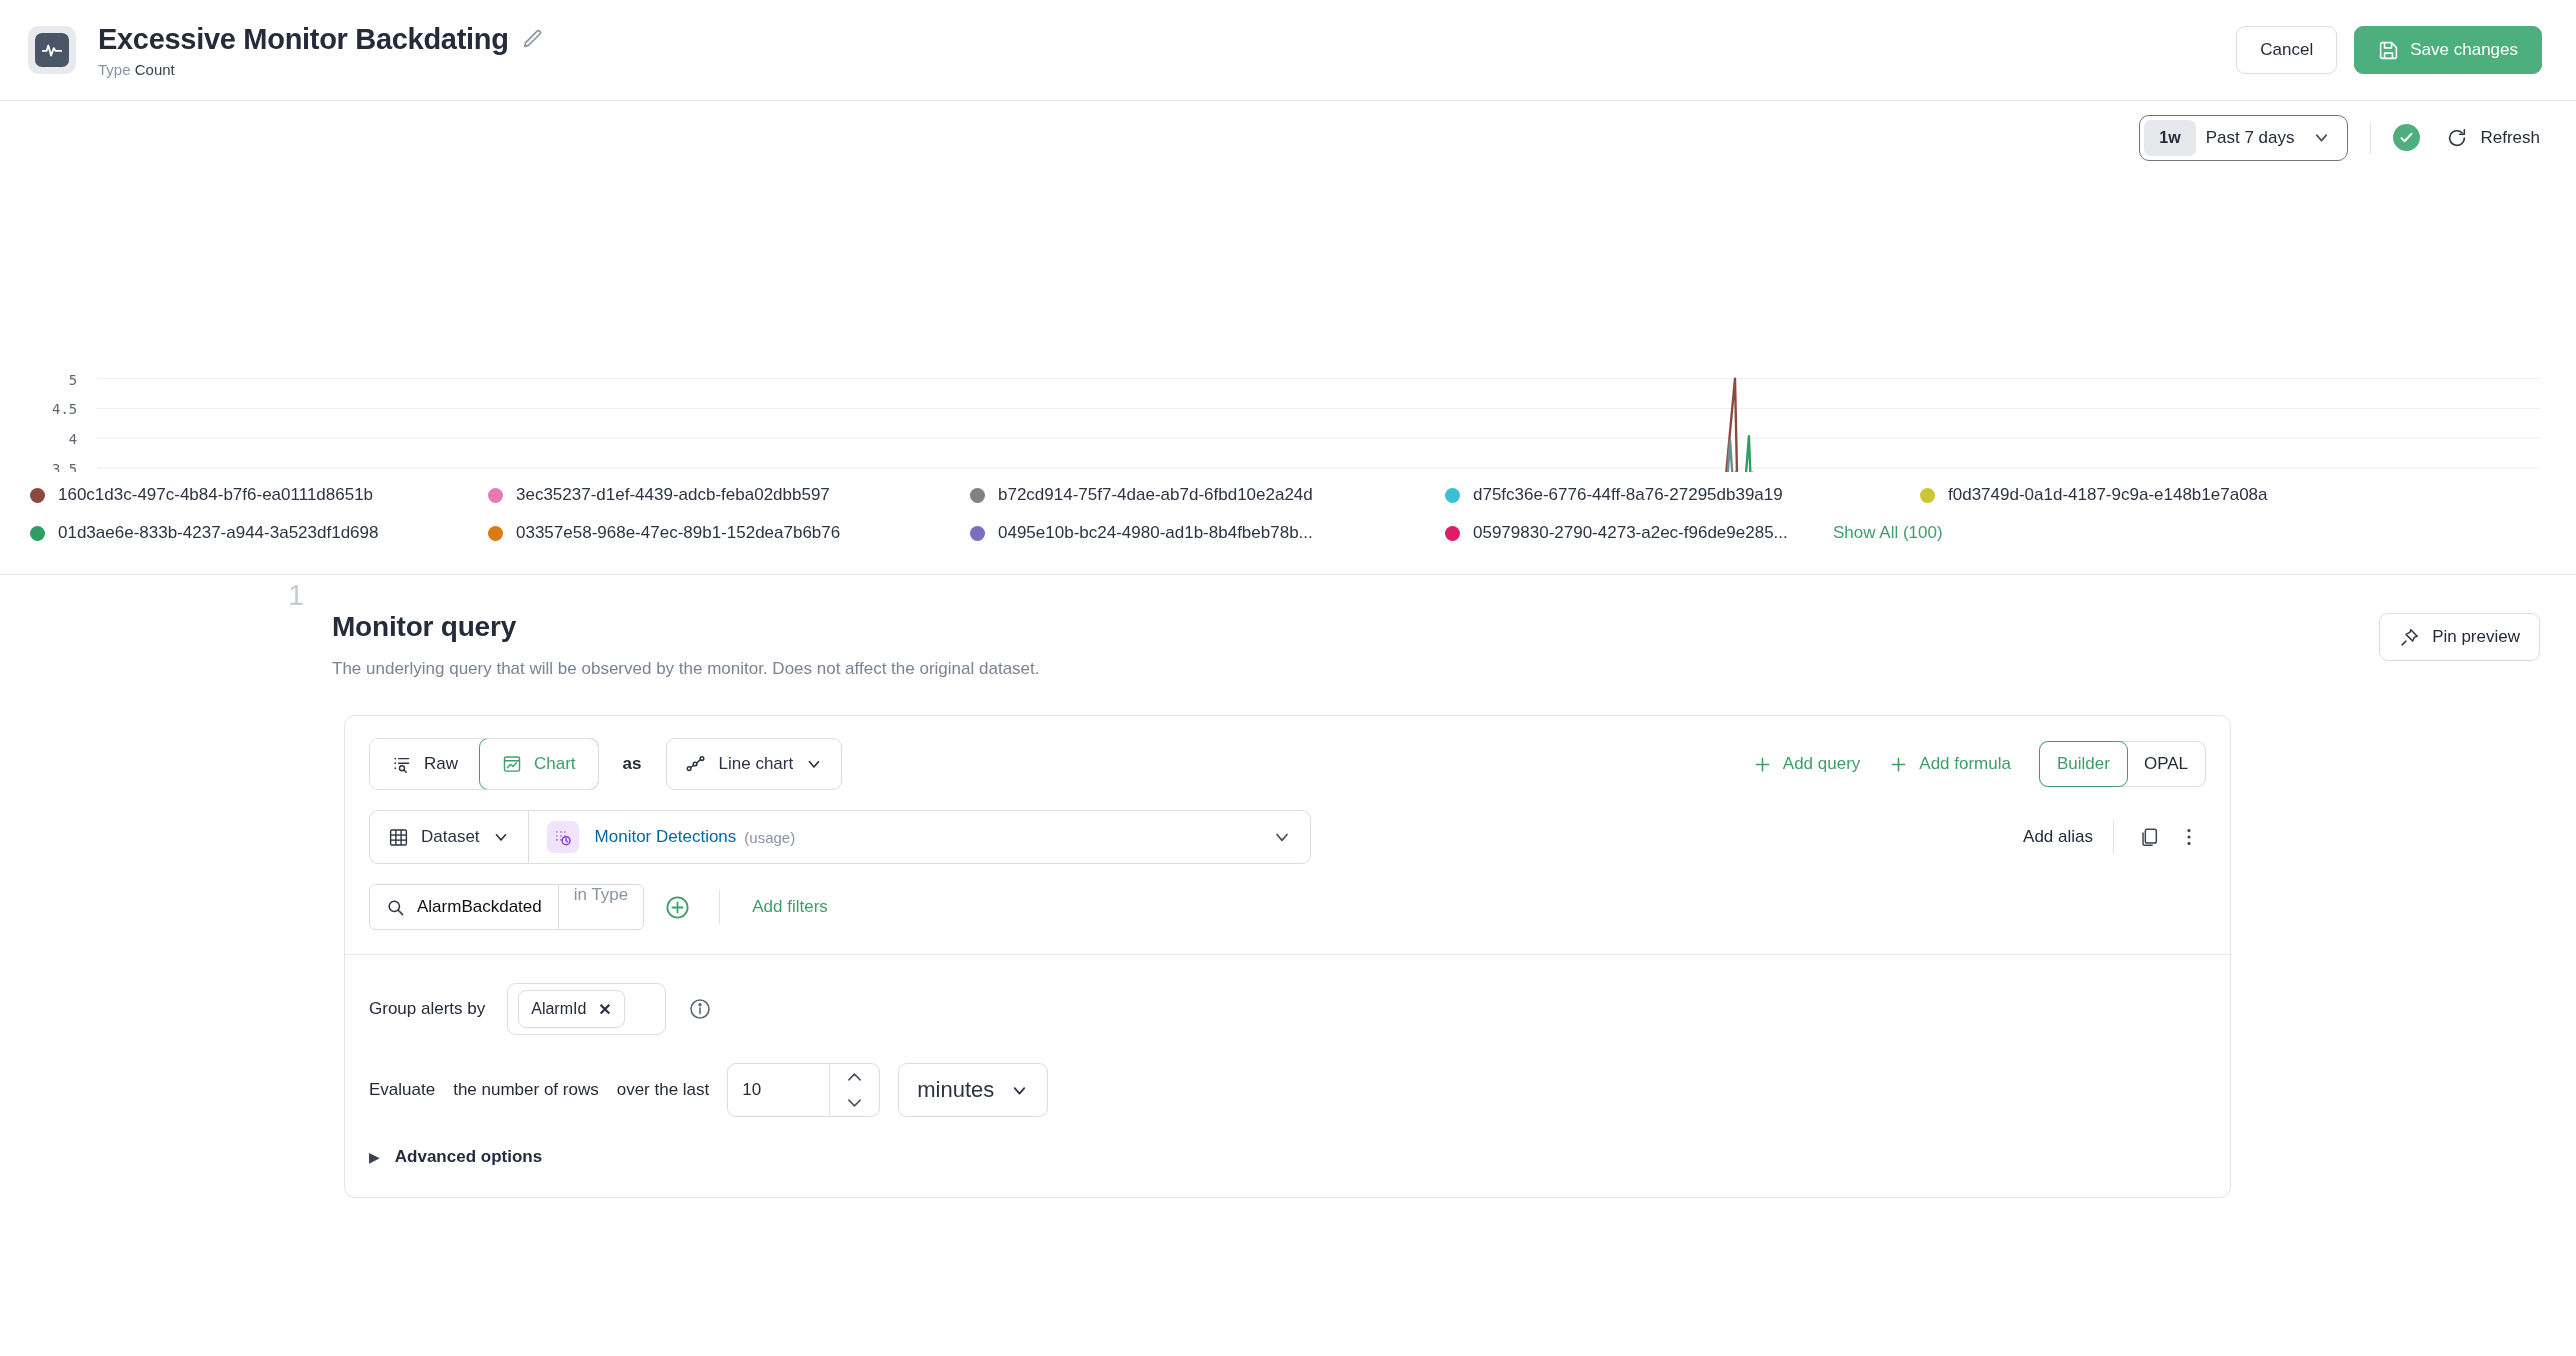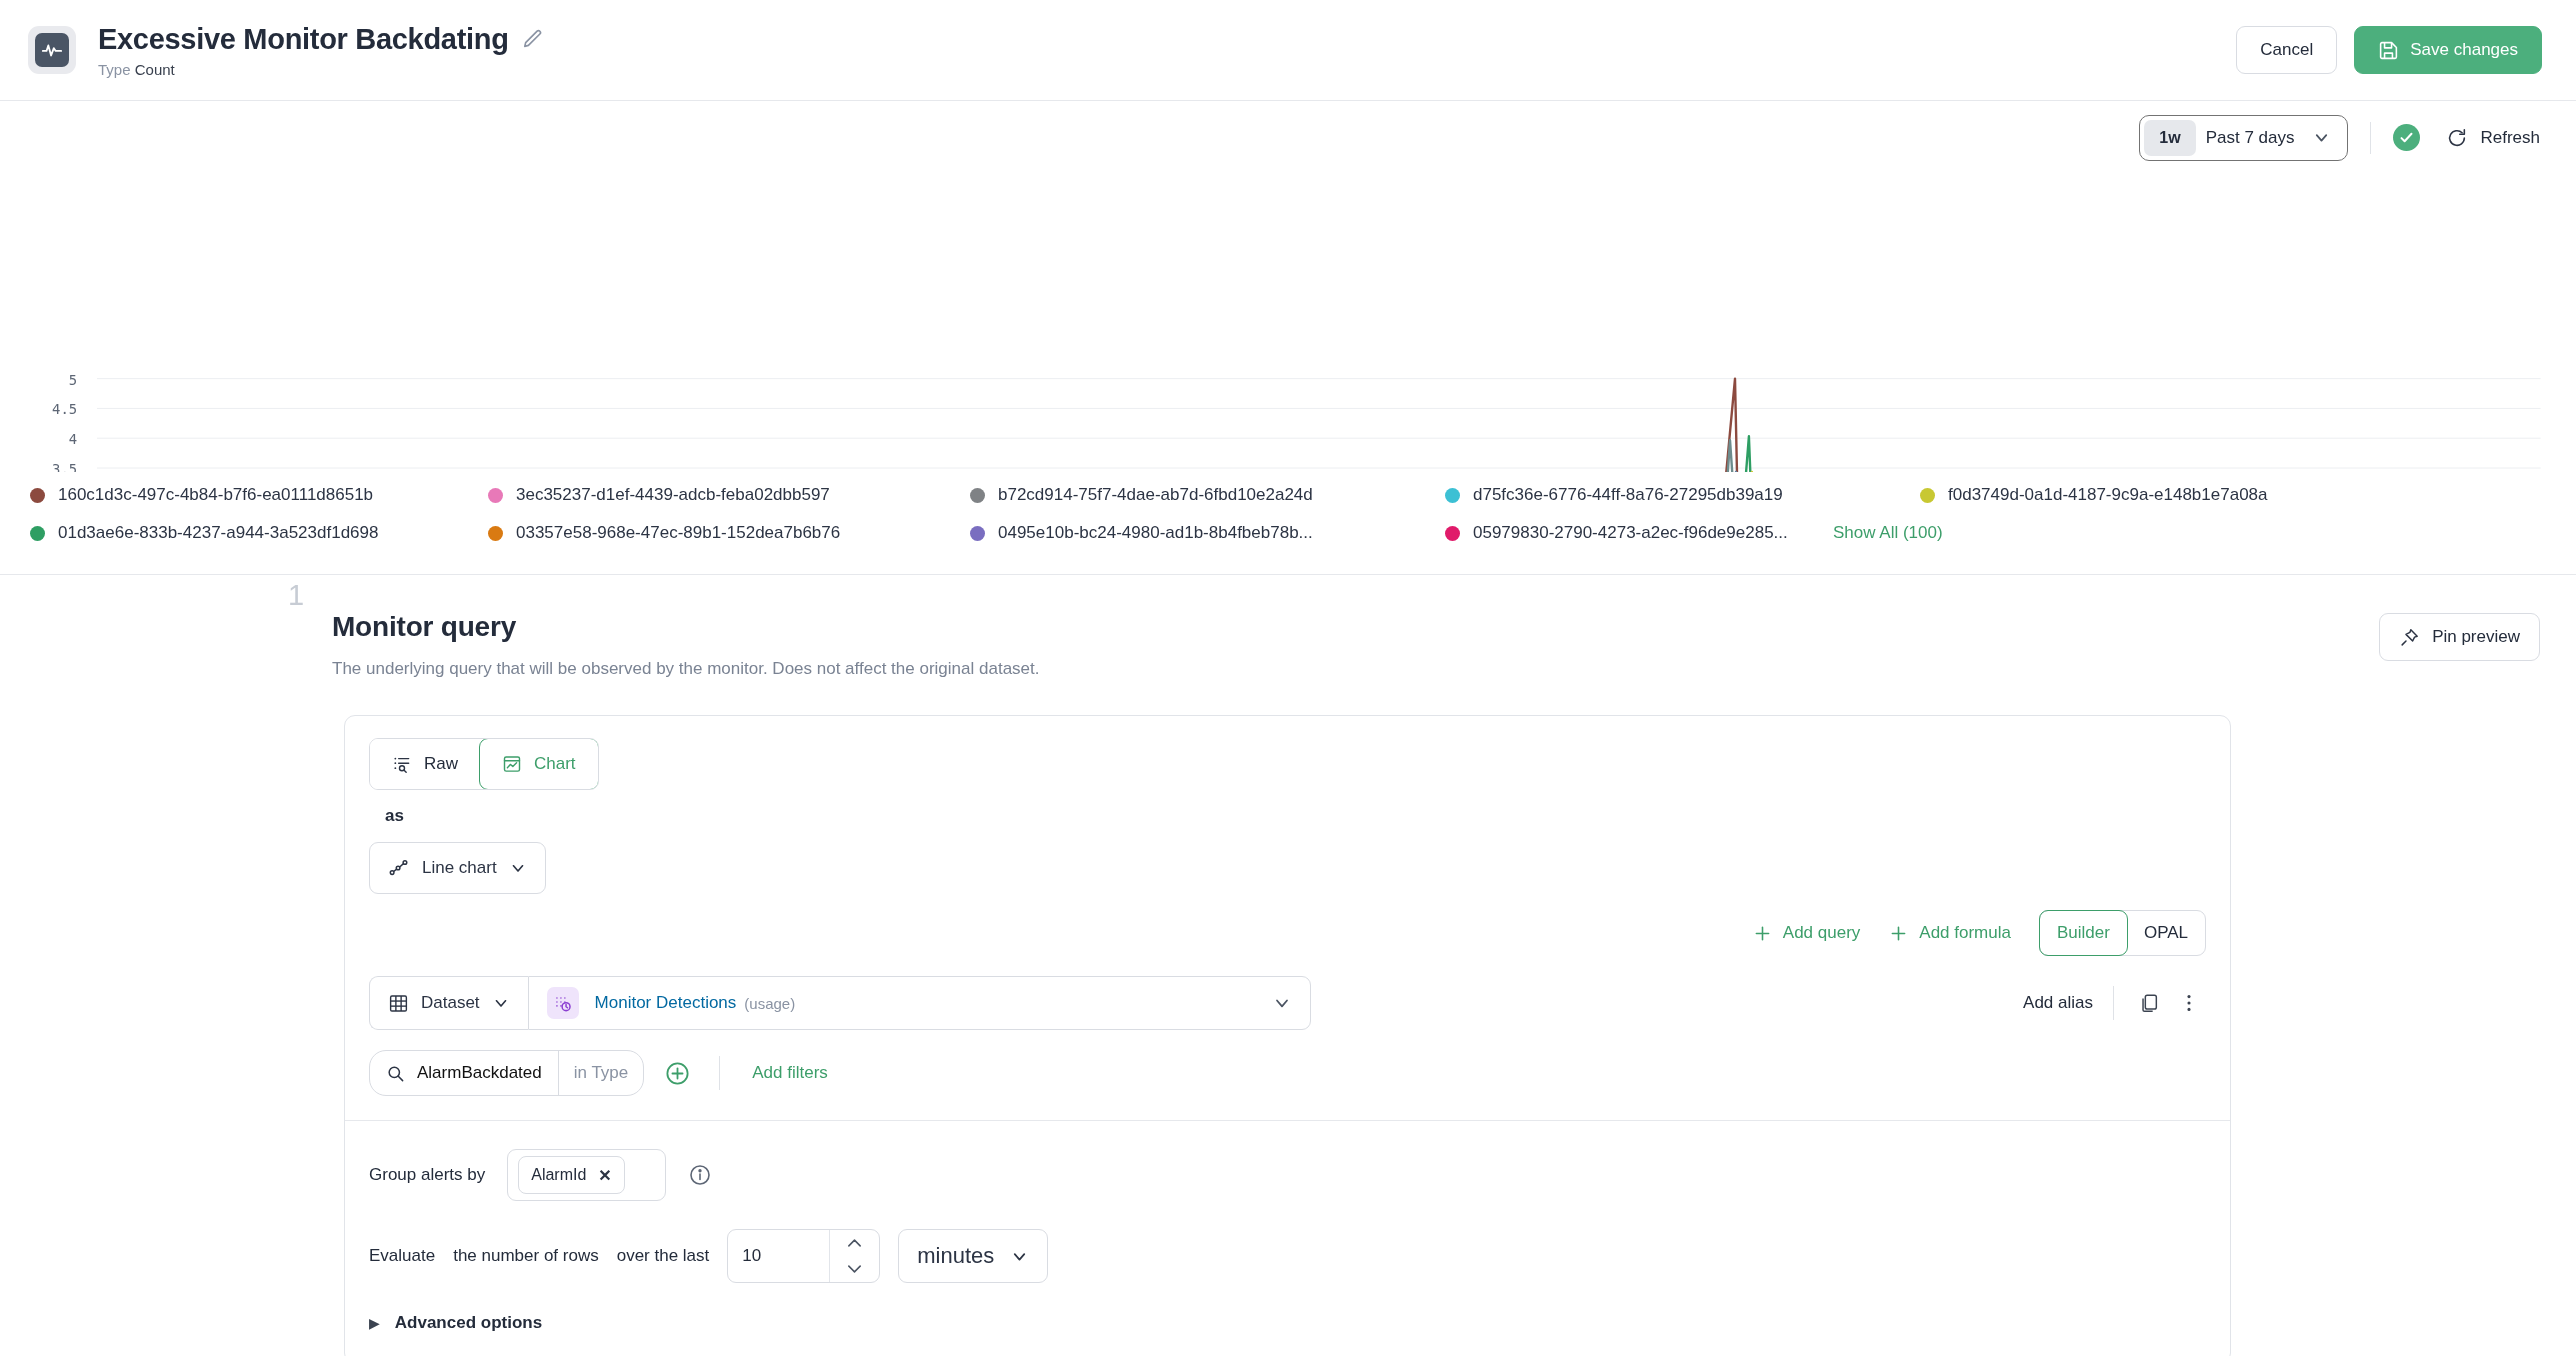--- a/index.html
+++ b/index.html
@@ -114,21 +114,21 @@
   }
   .auto-wrap{ display:flex;align-items:center; gap:13px; margin-left:12px; }
   .checkbox{
     width:26px;height:26px;border-radius:6px;background:#41a06b;
     display:flex;align-items:center;justify-content:center;
   }
   .auto-lbl{ font-size:17px; color:#242c3b; }
   .hdiv{ width:1px;height:34px;background:#dfe2e7; margin:0 20px; }
   .icon-btn{ width:34px;height:34px;display:flex;align-items:center;justify-content:center;cursor:pointer;color:#3b4350;}
 
-  .row-1{ display:flex; align-items:flex-start; padding:22px 24px 0 24px; gap:16px;flex-direction:column; }
+  .row-1{ display:flex; align-items:center; padding:22px 24px 0 24px; gap:8px; }
   .seg{
     display:flex; border:1px solid #d9dce2; border-radius:9px; overflow:hidden; height:52px;
     background:#fff;
   }
   .seg-item{
     display:flex;align-items:center;gap:12px; padding:0 22px; font-size:17px; color:#242c3b;
     cursor:pointer; background:#fff;
   }
   .seg-item.active{ color:#3d9e6a; border:1px solid #3d9e6a; border-radius:9px; margin:-1px; }
   .as-lbl{ font-size:17px; color:#242c3b; margin:0 16px; font-weight:700;}
@@ -160,21 +160,21 @@
     display:flex;align-items:center;justify-content:center;flex:0 0 auto;
   }
   .ds-name{ font-size:17px; color:#0369a1; }
   .ds-usage{ font-size:15px; color:#8a93a3; margin-left:-8px;}
   .ds-chev{ margin-left:auto; color:#4b5462; display:flex; }
   .row-2-right{ margin-left:auto; display:flex; align-items:center; gap:0; }
   .add-alias{ font-size:17px; color:#242c3b; cursor:pointer; margin-right:20px; }
 
   .row-3{ display:flex; align-items:center; padding:20px 24px 24px 24px; }
   .filter-pill{
-    display:flex; align-items:center; border:1px solid #d9dce2; border-radius:17px; height:46px;
+    display:flex; border:1px solid #d9dce2; border-radius:6px; height:46px;
     overflow:hidden; background:#fff;
   }
   .filter-val{ display:flex;align-items:center;gap:12px; padding:0 16px; font-size:17px; color:#111; }
   .filter-sep{ width:1px;height:46px;background:#d9dce2; }
   .filter-key{ padding:0 15px; font-size:17px; color:#8a93a3; }
   .plus-circle{ margin-left:20px; color:#3d9e6a; cursor:pointer; display:flex; }
   .add-filters{ color:#3d9e6a; font-size:17px; cursor:pointer; margin-left:32px;}
   .row3-div{ width:1px;height:34px;background:#dfe2e7; margin-left:28px; }
 
   .card-div{ height:1px; background:#e6e8ec; }

